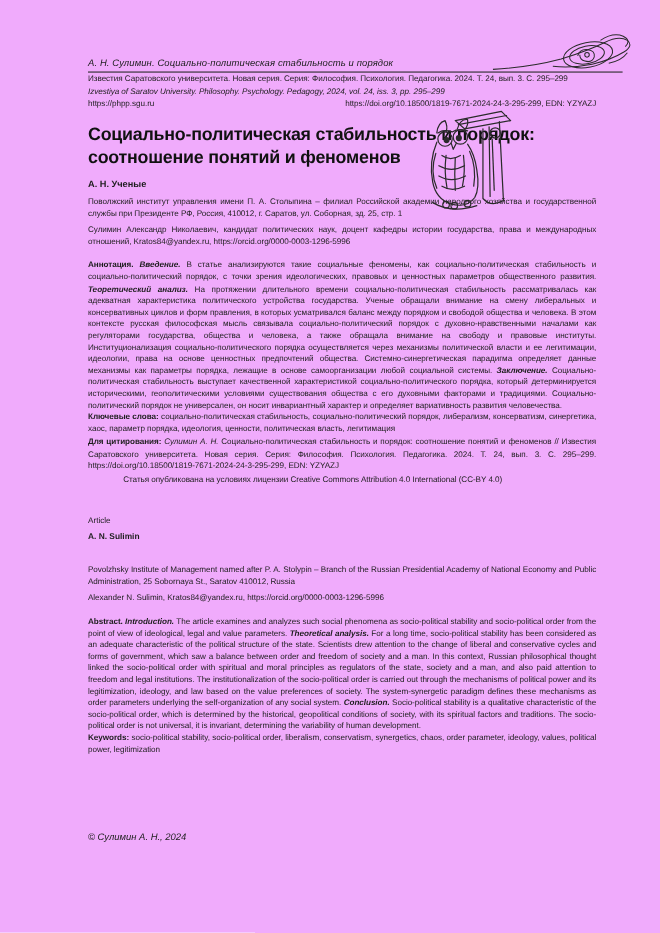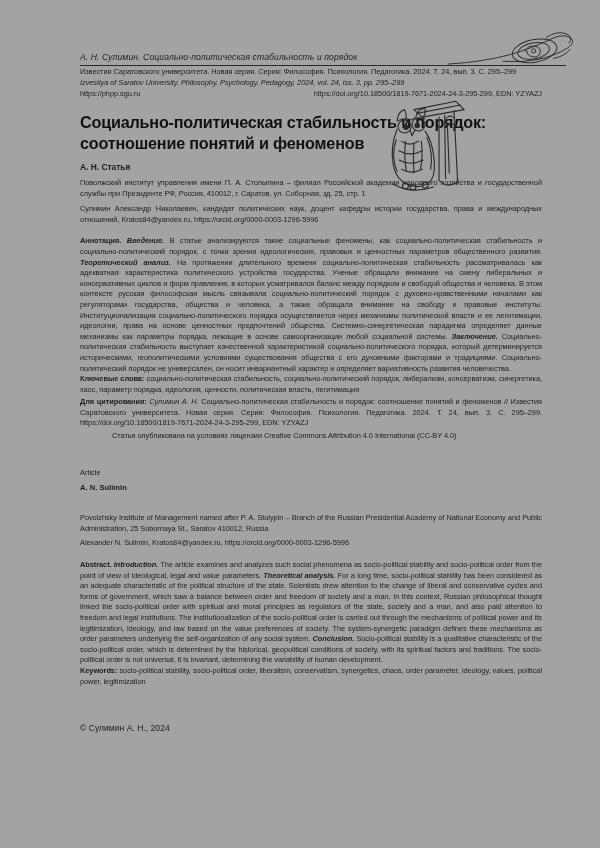--- a/index.html
+++ b/index.html
@@ -1,17 +1,17 @@
 <!DOCTYPE html>
 <html lang="ru"><head>
 <meta charset="utf-8">
 <style>
   html,body{margin:0;padding:0;background:#ffffff;}
   .page{
-    position:relative;width:600px;height:848px;background:#a3a3a3;overflow:hidden;
+    position:relative;width:600px;height:848px;background:#f0abfc;overflow:hidden;
     font-family:"Liberation Sans",sans-serif;color:#1d1d1d;
   }
   .content{position:absolute;left:80px;top:40px;width:462px;}
   
   .runhead{position:relative;width:486px;height:25px;border-bottom:1px solid #2a2a2a;}
   .runhead-text{position:absolute;left:0;bottom:3px;font-size:8.6px;font-style:italic;letter-spacing:.1px;color:#222;}
   .ornament{position:absolute;right:-10px;bottom:-7px;}
   
   .jinfo{width:462px;font-size:7.4px;line-height:11px;letter-spacing:-.05px;}
   .jinfo .it{font-style:italic;}
@@ -32,21 +32,21 @@
   b.run{font-weight:bold;}
   .bi{font-weight:bold;font-style:italic;}
   .it{font-style:italic;}
   
   .en-article{margin-top:26px;font-size:7.4px;line-height:10.6px;}
   .en-title{margin-top:2px;font-size:7.6px;font-weight:bold;line-height:11px;}
   .en-author{margin-top:4px;font-size:7.6px;font-weight:bold;line-height:11px;}
   .en-aff{margin-top:20px;}
   .en-details{margin-top:4px;}
   .en-abstract{margin-top:11px;}
-  .footer{position:absolute;left:80px;top:723px;font-size:8.6px;color:#222;}
+  .footer{position:absolute;left:80px;top:756px;font-size:8.6px;font-style:italic;color:#222;}
   a.linklike{color:#1d1d1d;text-decoration:none;cursor:pointer;}
 </style>
 </head>
 <body>
 
 <div class="page">
   <div class="content">
 
     <div class="runhead">
       <span class="runhead-text">А. Н. Сулимин. Социально-политическая стабильность и порядок</span>
@@ -72,21 +72,21 @@
         <a class="linklike">https://phpp.sgu.ru</a>
         <a class="linklike">https://doi.org/10.18500/1819-7671-2024-24-3-295-299, EDN: YZYAZJ</a>
       </div>
     </div>
 
     <div class="meta">
     </div>
 
     <h1 class="title" style="margin:6px 0 0 0;">Социально-политическая стабильность и порядок: соотношение понятий и феноменов</h1>
 
-    <div class="author-ru">А. Н. Статья</div>
+    <div class="author-ru">А. Н. Ученые</div>
 
     <p class="body-par aff" lang="ru">Поволжский институт управления имени П. А. Столыпина – филиал Российской академии народного хозяйства и государственной службы при Президенте РФ, Россия, 410012, г. Саратов, ул. Соборная, зд. 25, стр. 1</p>
 
     <p class="body-par details" lang="ru">Сулимин Александр Николаевич, кандидат политических наук, доцент кафедры истории государства, права и международных отношений, Kratos84@yandex.ru, https://orcid.org/0000-0003-1296-5996</p>
 
     <p class="body-par abstract" lang="ru"><b class="run">Аннотация.</b> <span class="bi">Введение.</span> <span>В статье анализируются такие социальные феномены, как социально-политическая стабильность и социально-политический порядок, с точки зрения идеологических, правовых и ценностных параметров общественного развития.</span> <span class="bi">Теоретический анализ.</span> <span>На протяжении длительного времени социально-политическая стабильность рассматривалась как адекватная характеристика политического устройства государства. Ученые обращали внимание на смену либеральных и консервативных циклов и форм правления, в которых усматривался баланс между порядком и свободой общества и человека. В этом контексте русская философская мысль связывала социально-политический порядок с духовно-нравственными началами как регуляторами государства, общества и человека, а также обращала внимание на свободу и правовые институты. Институционализация социально-политического порядка осуществляется через механизмы политической власти и ее легитимации, идеологии, права на основе ценностных предпочтений общества. Системно-синергетическая парадигма определяет данные механизмы как параметры порядка, лежащие в основе самоорганизации любой социальной системы.</span> <span class="bi">Заключение.</span> <span>Социально-политическая стабильность выступает качественной характеристикой социально-политического порядка, который детерминируется историческими, геополитическими условиями существования общества с его духовными факторами и традициями. Социально-политический порядок не универсален, он носит инвариантный характер и определяет вариативность развития человечества.</span></p>
 
     <p class="body-par kw" lang="ru"><b class="run">Ключевые слова:</b> <span>социально-политическая стабильность, социально-политический порядок, либерализм, консерватизм, синергетика, хаос, параметр порядка, идеология, ценности, политическая власть, легитимация</span></p>
 
     <p class="body-par cite" lang="ru"><b class="run">Для цитирования:</b> <span class="it">Сулимин А. Н.</span> <span>Социально-политическая стабильность и порядок: соотношение понятий и феноменов // Известия Саратовского университета. Новая серия. Серия: Философия. Психология. Педагогика. 2024. Т. 24, вып. 3. С. 295–299. https://doi.org/10.18500/1819-7671-2024-24-3-295-299, EDN: YZYAZJ</span></p>

